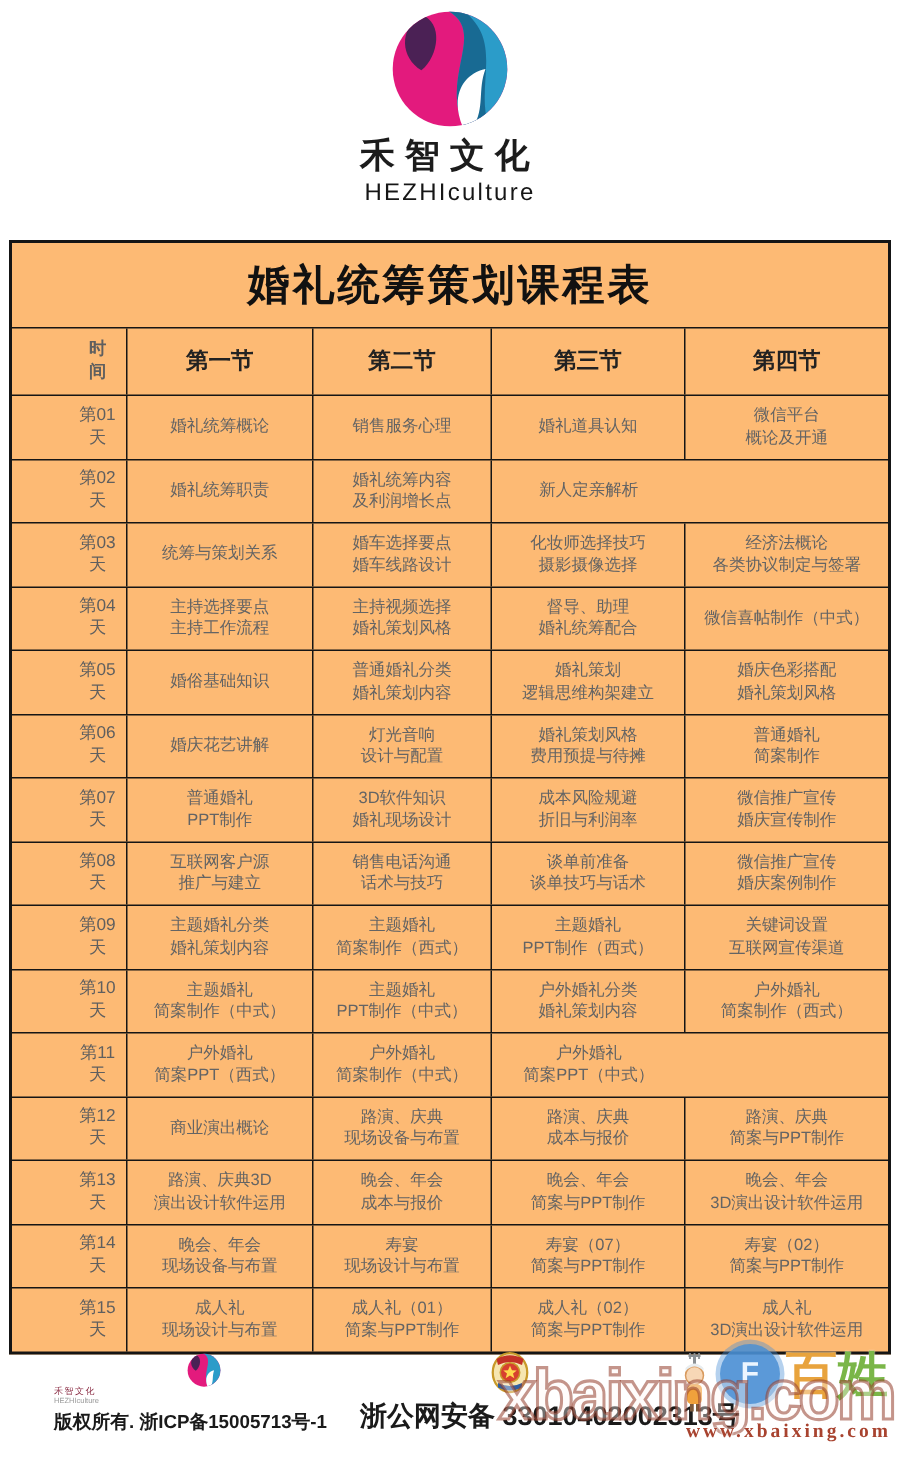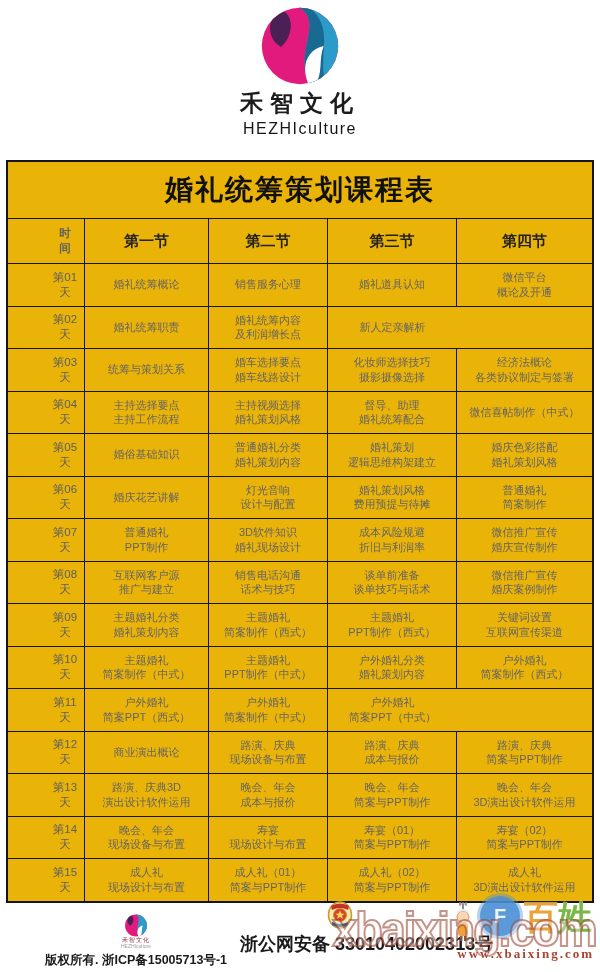--- a/index.html
+++ b/index.html
@@ -9,21 +9,21 @@
     overflow:hidden;
   }
   
   .brand{position:absolute;top:6px;left:0;width:600px;text-align:center;}
   .brand-logo{display:block;margin:0 auto;}
   .brand-cn{font-size:23px;font-weight:bold;color:#1c1c1c;letter-spacing:7px;margin-top:2px;}
   .brand-en{font-size:16px;color:#161616;letter-spacing:1.5px;margin-top:1px;font-weight:500;}
   
   .course-table{
     position:absolute;left:6px;top:160px;width:588px;
-    box-sizing:border-box;border:2px solid #151515;background:#eab308;
+    box-sizing:border-box;border:2px solid #151515;background:#fdba74;
   }
   .t-title{
     height:56px;display:flex;align-items:center;justify-content:center;
     font-family:"Liberation Serif","DejaVu Serif",serif;
     font-size:28px;font-weight:bold;color:#111;letter-spacing:2px;
   }
   .thead-row,.trow{
     display:grid;grid-template-columns:77px 124px 119px 129px 135px;
     border-top:1px solid #151515;
   }
@@ -32,21 +32,21 @@
   .trow{height:41.5px;}
   .cell{
     display:flex;align-items:center;justify-content:center;text-align:center;
     border-right:1px solid #151515;white-space:pre-line;
     font-size:11px;line-height:1.32;color:#646464;padding:1px 2px;box-sizing:border-box;
   }
   .cell:last-child{border-right:none;}
   .cell.day{font-size:11.5px;color:#5f5f5f;padding-left:40px;}
   
   .footer{position:absolute;left:0;top:896px;width:600px;height:72px;}
-  .f-left{position:absolute;left:36px;top:18px;width:200px;text-align:center;}
+  .f-left{position:absolute;left:36px;top:6px;width:200px;text-align:left;}
   .f-left-logo{display:block;margin:0 auto;}
   .f-brand-cn{font-size:6px;color:#8c2f46;letter-spacing:1px;line-height:1.1;}
   .f-brand-en{font-size:5px;color:#9a9a9a;line-height:1.1;}
   .f-copy{font-size:12.5px;font-weight:bold;color:#1a1a1a;margin-top:3px;white-space:nowrap;}
   .f-mid{position:absolute;left:240px;top:4px;width:200px;text-align:center;}
   .f-police-badge{display:block;margin:0 auto;}
   .f-police{font-size:18px;font-weight:bold;color:#1a1a1a;margin-top:2px;white-space:nowrap;}
   
   .mascots{position:absolute;right:8px;top:0px;width:160px;height:52px;}
   .m-chef{position:absolute;left:18px;top:6px;width:26px;height:40px;}
@@ -232,21 +232,21 @@
 简案与PPT制作</div>
         <div class="cell">晚会、年会
 3D演出设计软件运用</div>
       </div>
       <div class="trow">
         <div class="cell day">第14天</div>
         <div class="cell">晚会、年会
 现场设备与布置</div>
         <div class="cell">寿宴
 现场设计与布置</div>
-        <div class="cell">寿宴（01）
+        <div class="cell">寿宴（07）
 简案与PPT制作</div>
         <div class="cell">寿宴（02）
 简案与PPT制作</div>
       </div>
       <div class="trow">
         <div class="cell day">第15天</div>
         <div class="cell">成人礼
 现场设计与布置</div>
         <div class="cell">成人礼（01）
 简案与PPT制作</div>

